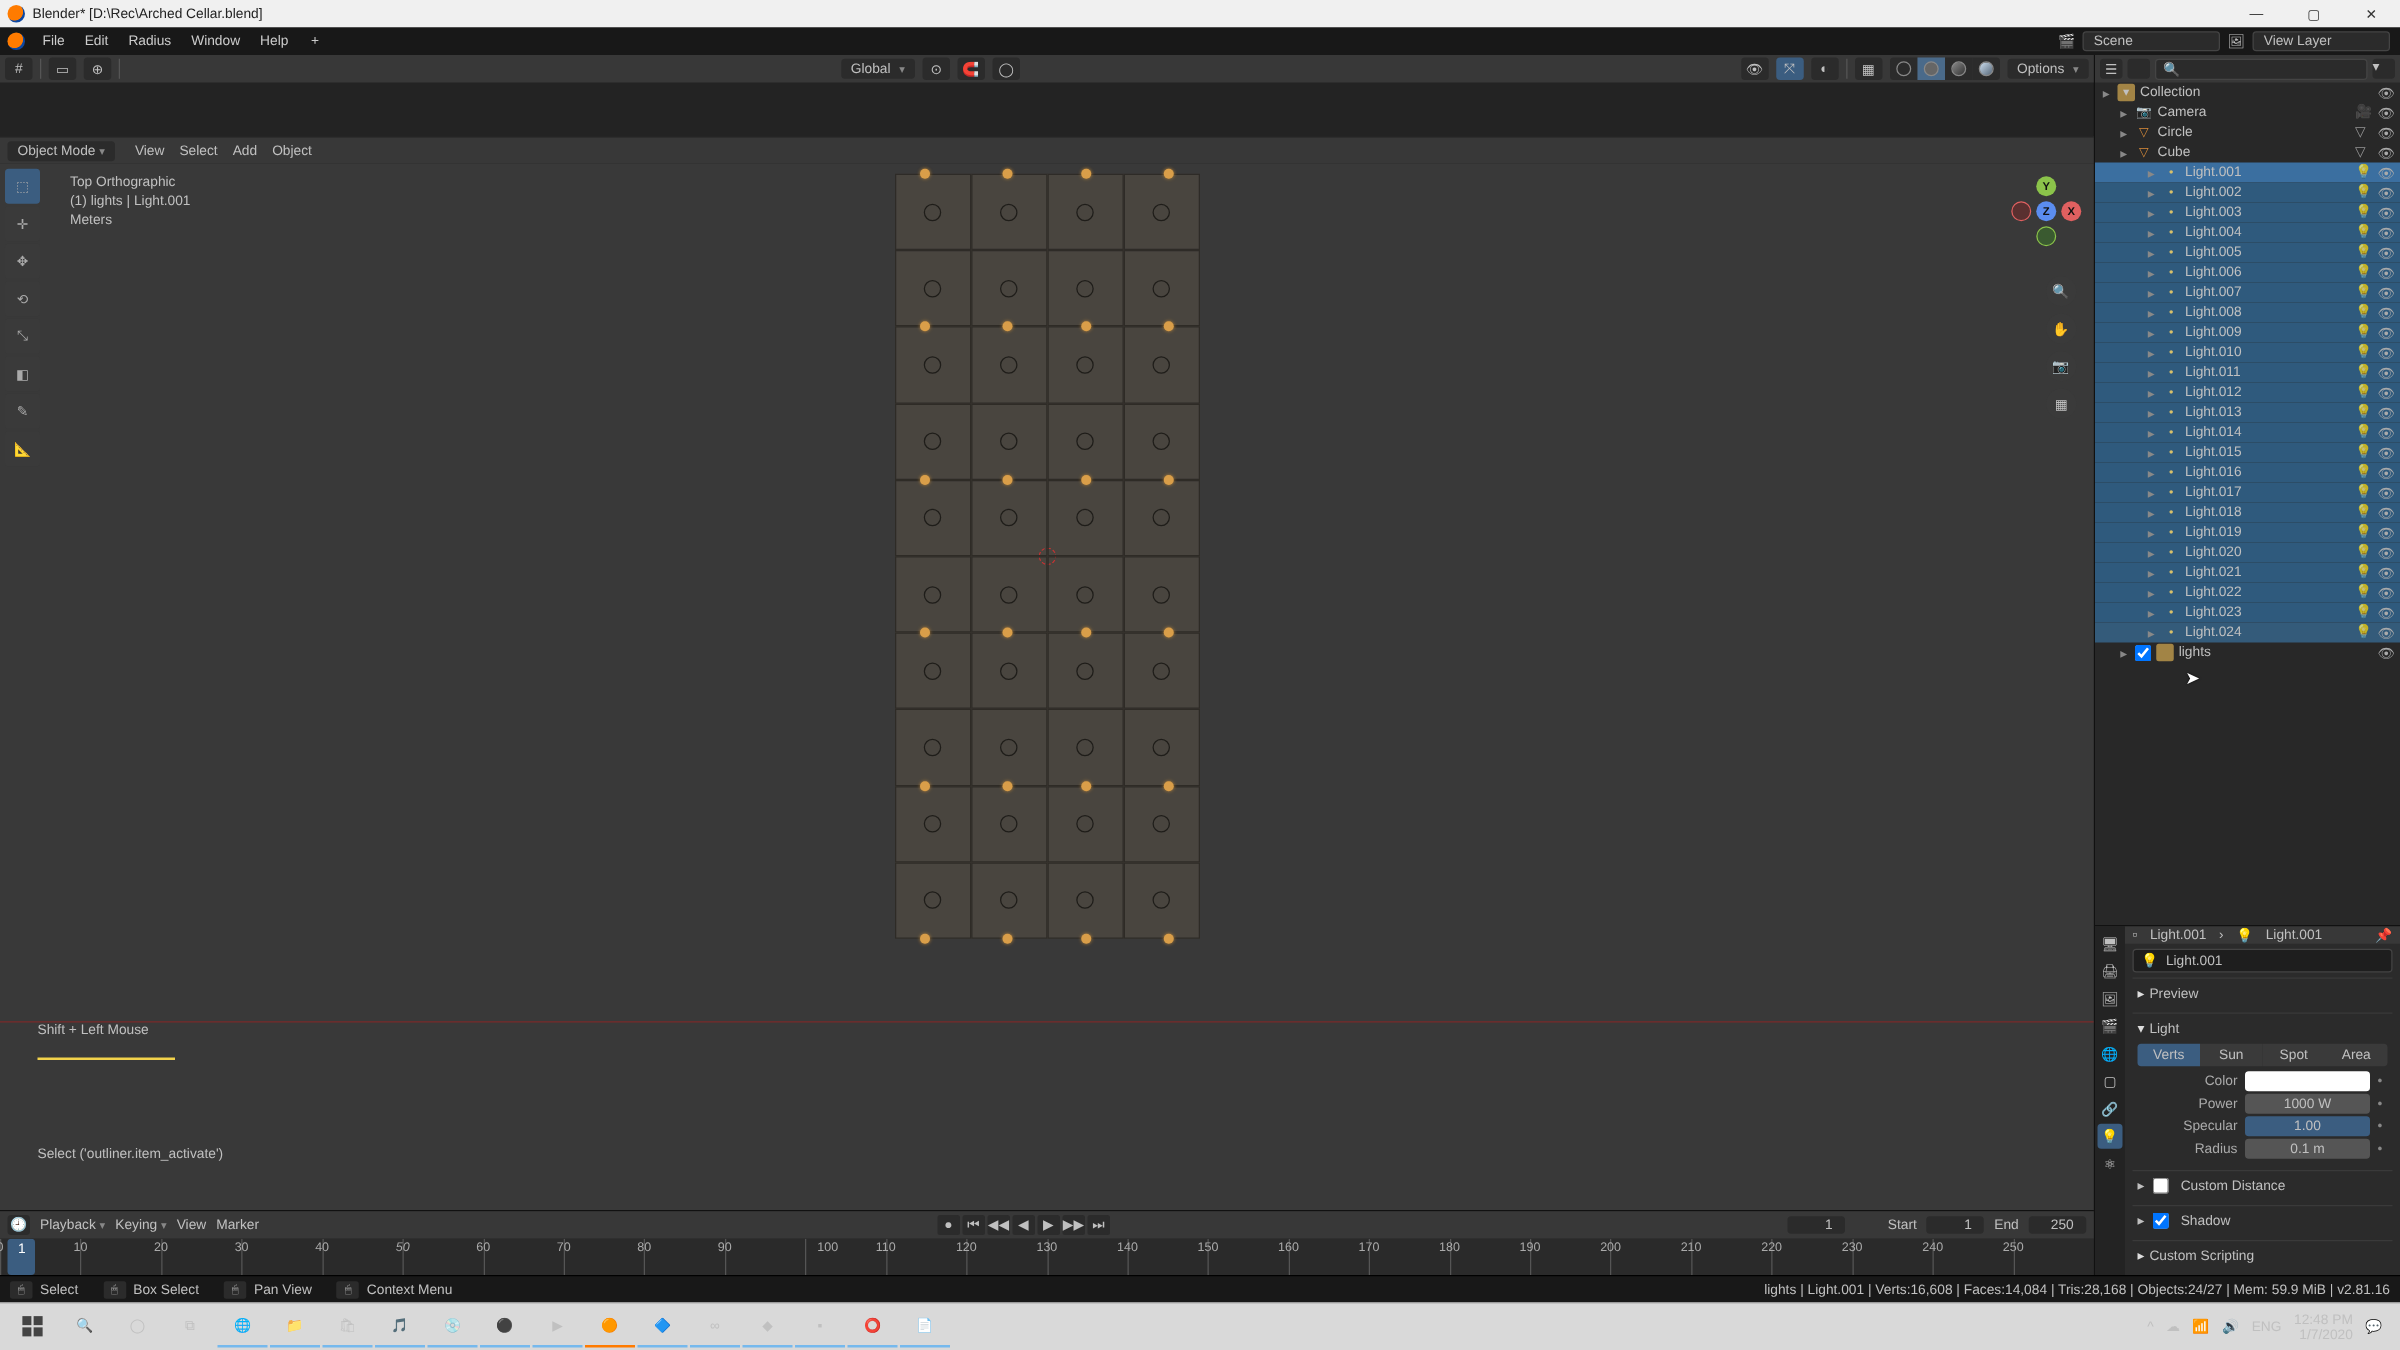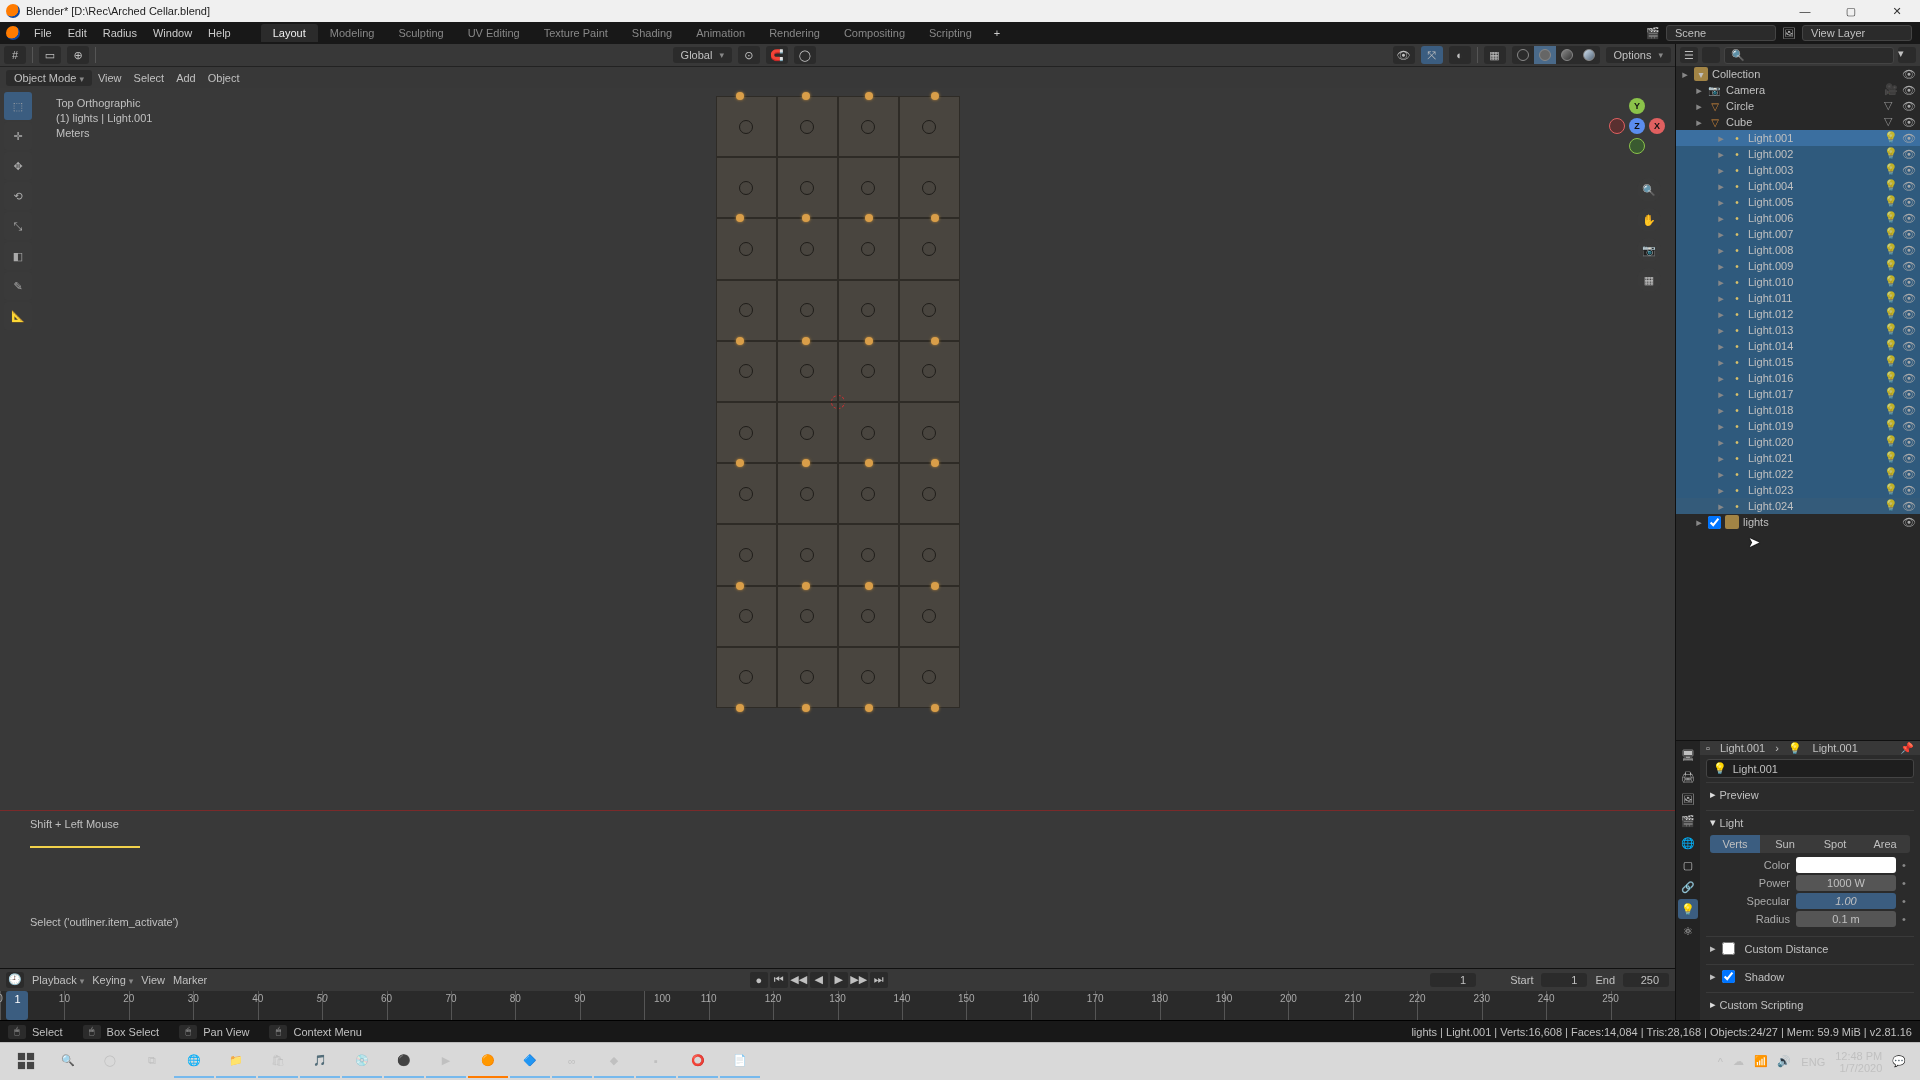--- a/index.html
+++ b/index.html
@@ -38,21 +38,21 @@
 .vhead .shading .s { width: 22px; height: 18px; background: #2b2b2b; display:flex;align-items:center;justify-content:center; }
 .vhead .shading .s.active { background: #4a6a8a; }
 .vhead .shading .s:first-child { border-radius:3px 0 0 3px; }
 .vhead .shading .s:last-child { border-radius:0 3px 3px 0; }
 .circ { width:12px;height:12px;border-radius:50%;border:1px solid #888; }
 .circ.solid{background:#666;}
 .circ.mat{background:linear-gradient(135deg,#888,#333);}
 .circ.rend{background:linear-gradient(135deg,#cde,#567);}
 
 
-.vsub { height: 22px; background: #383838; display: flex; align-items: center; padding: 0 6px; border-top:1px solid #222;}
+.vsub { height: 22px; background: #383838; display: flex; align-items: center; padding: 0 6px; gap: 10px; border-top:1px solid #222;margin-top:43px;}
 .vsub .dd { background: #2b2b2b; padding: 2px 8px; border-radius: 3px; }
 .vsub .btn { padding: 2px 6px; }
 .vsub .spacer{flex:1;}
 
 
 .vbody { flex:1; background:#393939; position:relative; overflow:hidden; }
 .vbody .toolcol { position:absolute; left:4px; top:4px; display:flex; flex-direction:column; gap:2px; z-index:5;}
 .vbody .tool { width:28px; height:28px; background:#3a3a3a; border-radius:3px; display:flex;align-items:center;justify-content:center; color:#aaa;}
 .vbody .tool.active { background:#3b5d80; }
 .vbody .info { position:absolute; left:56px; top:8px; z-index:5; line-height:15px; color:#bbb;}
@@ -117,21 +117,21 @@
 .props .section{padding:3px 4px;border-top:1px solid #3a3a3a;}
 .props .section .stitle{color:#ddd;padding:2px 0;display:flex;align-items:center;gap:4px;}
 .props .lighttype{display:flex;gap:0;margin:4px 0;}
 .props .lighttype .lt{flex:1;text-align:center;padding:3px 0;background:#3a3a3a;}
 .props .lighttype .lt:first-child{border-radius:3px 0 0 3px;}
 .props .lighttype .lt:last-child{border-radius:0 3px 3px 0;}
 .props .lighttype .lt.active{background:#3b5d80;}
 .props .proprow{display:flex;align-items:center;gap:6px;margin:2px 0;}
 .props .proprow .plabel{width:80px;text-align:right;color:#aaa;}
 .props .proprow .pval{flex:1;background:#555;border-radius:3px;padding:2px 6px;text-align:center;}
-.props .proprow .pval.slider{background:#3b5d80;font-style:italic;}
+.props .proprow .pval.slider{background:#3b5d80;}
 .props .proprow .pval.color{background:#fff;height:16px;}
 .props .proprow .dot{width:8px;color:#888;}
 .props .chk{display:flex;align-items:center;gap:6px;padding:2px 0;}
 .props .chk input{margin-right:4px;}
 
 
 .statusbar{position:absolute;left:0;right:0;bottom:38px;height:22px;background:#181818;display:flex;align-items:center;padding:0 8px;gap:20px;border-top:1px solid #000;}
 .statusbar .sitem{display:flex;align-items:center;gap:6px;color:#aaa;}
 .statusbar .sicon{width:18px;height:14px;background:#2b2b2b;border-radius:2px;display:inline-flex;align-items:center;justify-content:center;font-size:9px;}
 .statusbar .spacer{flex:1;}
@@ -164,32 +164,20 @@
   <div class="winbtns">
     <div class="winbtn">—</div>
     <div class="winbtn">▢</div>
     <div class="winbtn close">✕</div>
   </div>
 </div>
 
 <div class="topmenu">
   <div class="blender-logo-sm"></div>
   <div id="topmenu-items"><span class="mitem">File</span><span class="mitem">Edit</span><span class="mitem">Radius</span><span class="mitem">Window</span><span class="mitem">Help</span></div>
-  <div class="tabs" id="workspace-tabs">
-      <div class="tab active">Layout</div>
-      <div class="tab">Modeling</div>
-      <div class="tab">Sculpting</div>
-      <div class="tab">UV Editing</div>
-      <div class="tab">Texture Paint</div>
-      <div class="tab">Shading</div>
-      <div class="tab">Animation</div>
-      <div class="tab">Rendering</div>
-      <div class="tab">Compositing</div>
-      <div class="tab">Scripting</div>
-    </div>
   <div class="mitem">+</div>
   <div class="right">
     <span>🎬</span>
     <div class="field"><span>Scene</span></div>
     <span>🖼</span>
     <div class="field"><span>View Layer</span></div>
   </div>
 </div>
 
 <div class="main">

